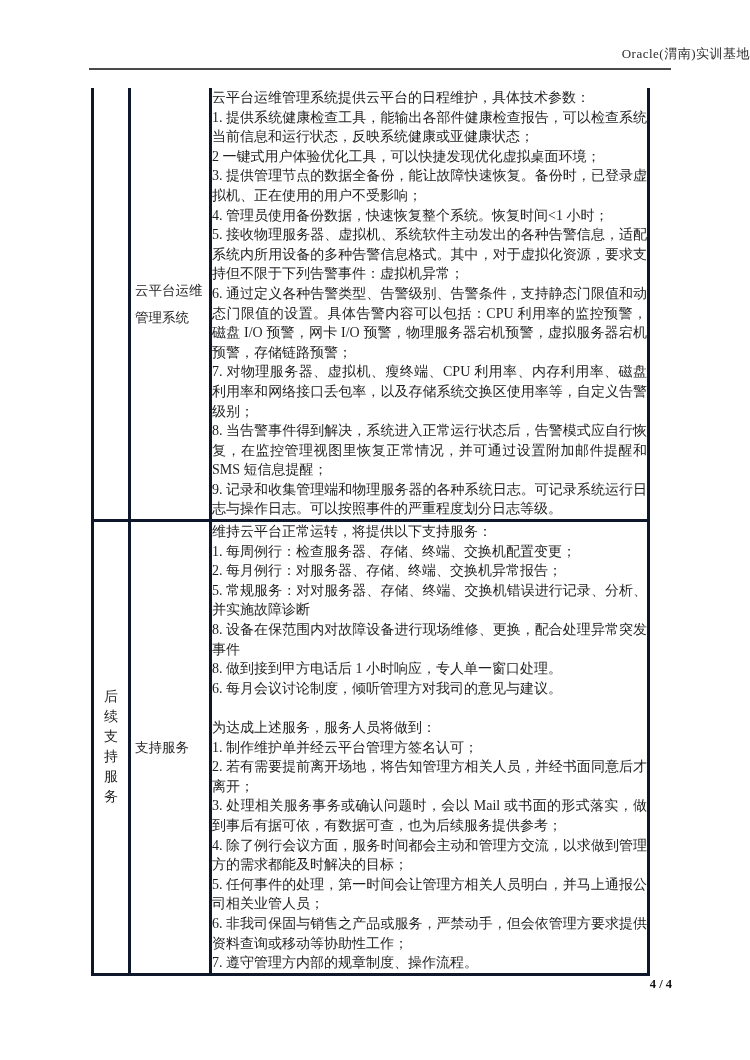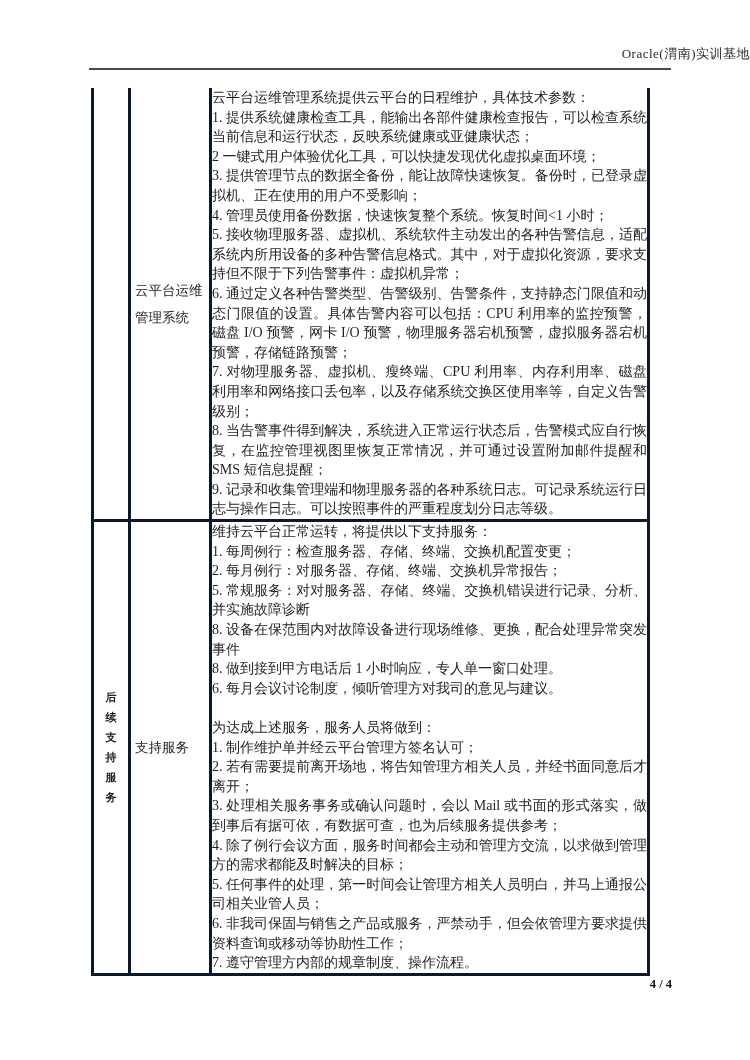--- a/index.html
+++ b/index.html
@@ -45,25 +45,24 @@
   }
   table.doc-table tr.row-first td {
     border-top: none; 
   }
   td.cell-category {
     text-align: center;
   }
   .vertical-label {
     width: 15px;
     margin: 13px auto;
-    font-size: 11px;
+    font-size: 14px;
     line-height: 20px;
     word-break: break-all;
     text-align: center;
-    font-weight: bold;
   }
   td.cell-item {
     text-align: center;
   }
   .item-label {
     width: 70px;
     margin: 0 auto;
     font-size: 13.5px;
     line-height: 27px;
     text-align: left;

